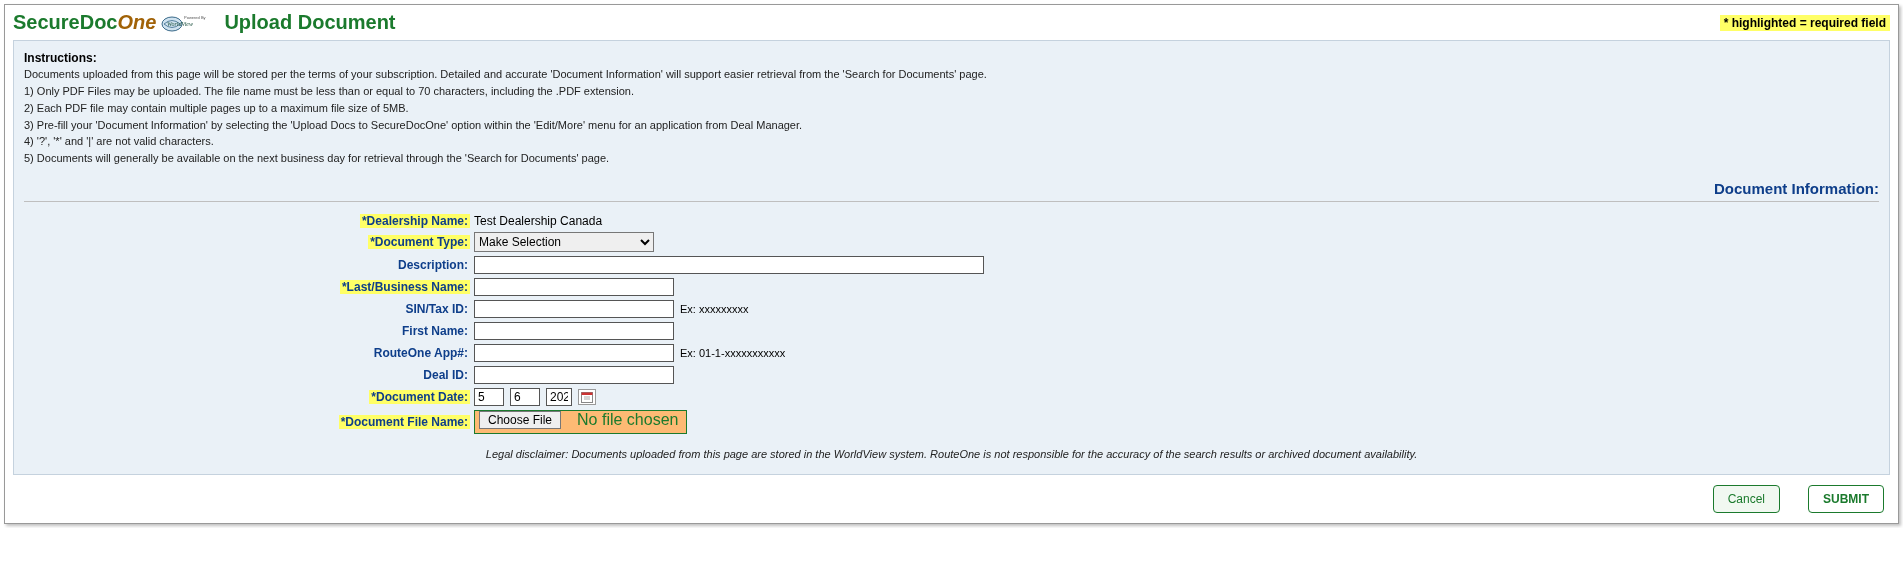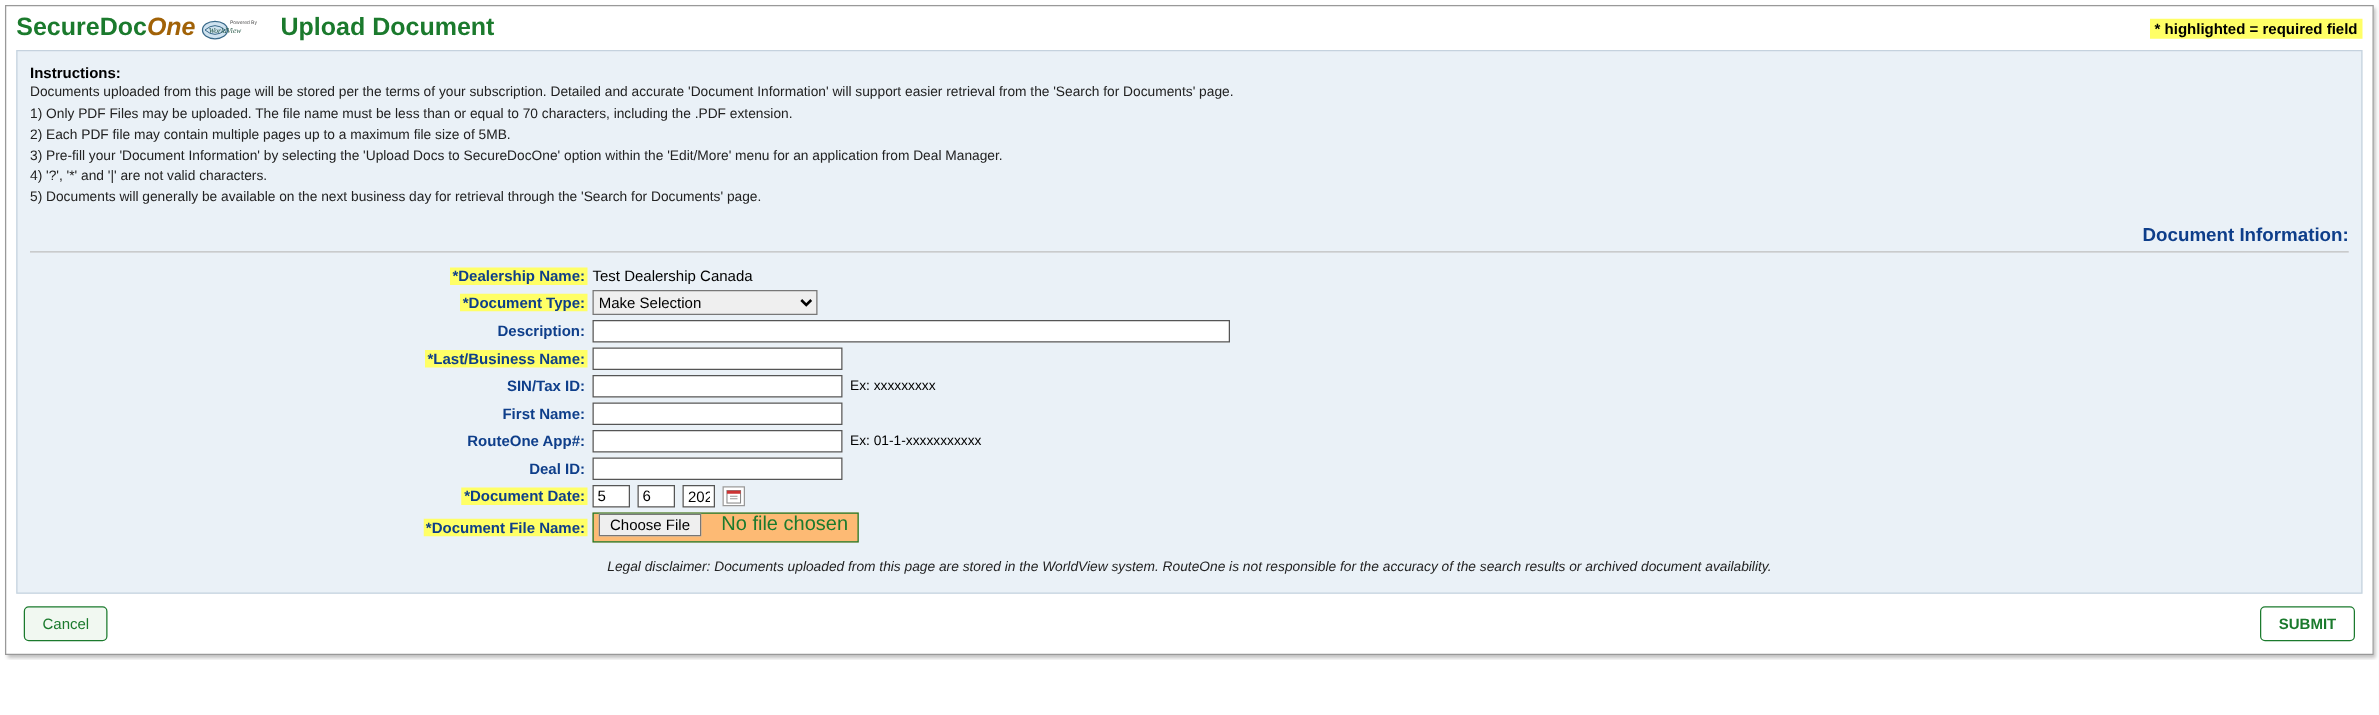--- a/index.html
+++ b/index.html
@@ -169,24 +169,25 @@
   .disclaimer {
     text-align: center;
     font-style: italic;
     color: #222;
     font-size: 11px;
     margin-top: 12px;
   }
 
   .footer-row {
     display:flex;
-    justify-content: space-between;
+    justify-content: flex-end;
     align-items: center;
     margin-top: 10px;
     padding: 0 6px;
+    gap: 28px;
   }
   .btn {
     border: 1px solid #1b7a2d;
     border-radius: 4px;
     background: #fff;
     color: #1b7a2d;
     font-weight: bold;
     font-size: 12px;
     padding: 6px 14px;
     cursor: pointer;

